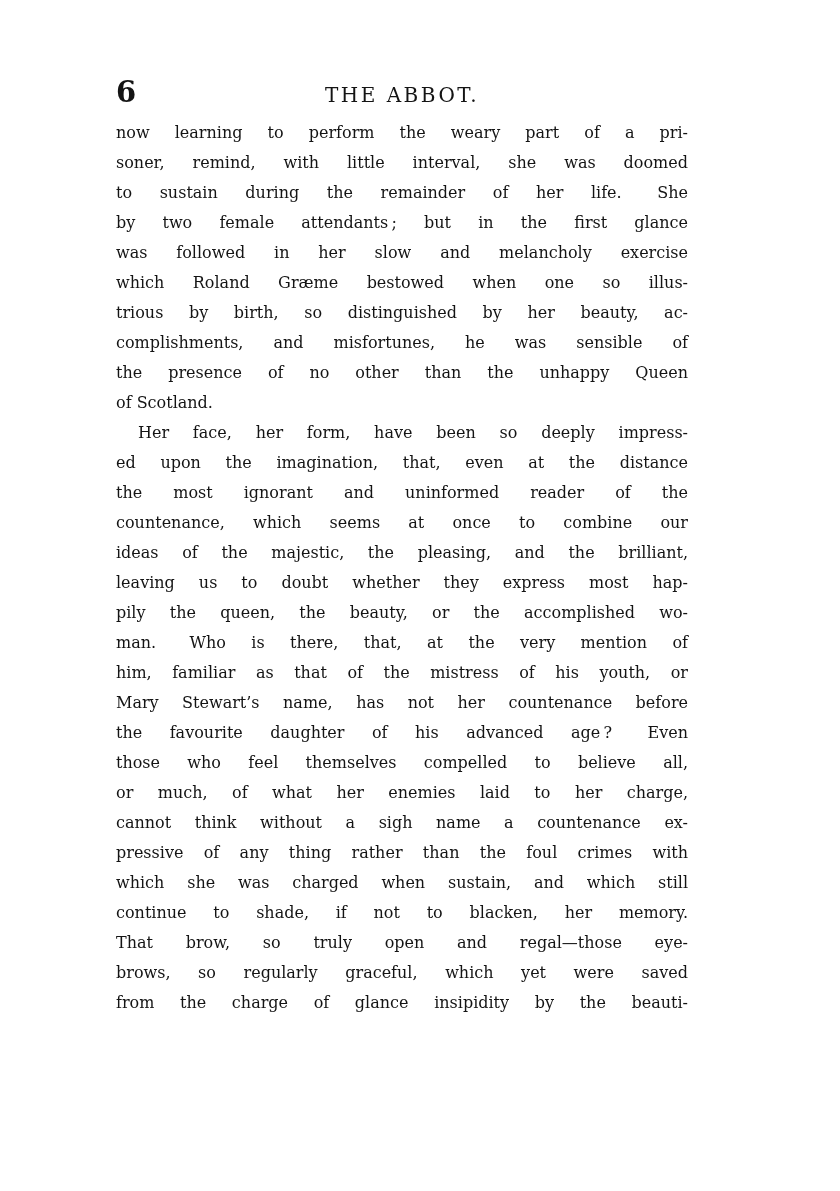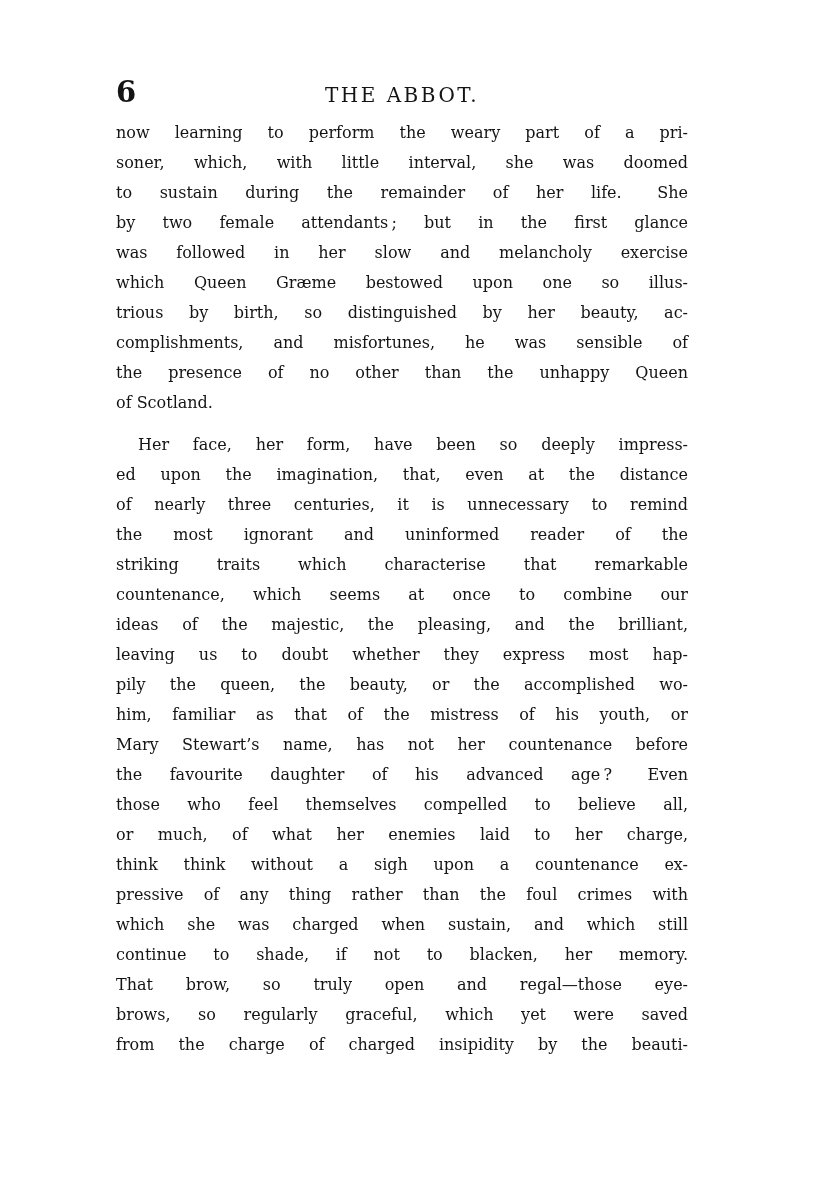--- a/index.html
+++ b/index.html
@@ -54,63 +54,61 @@
     line-height: 30px;
     font-size: 16px;
     text-align: justify;
     text-align-last: justify;
     text-justify: inter-word;
     white-space: nowrap;
     overflow: visible;
   }
   .line.indent {
     text-indent: 22px;
-    margin-top: 12px;
   }
   .line.flush-left {
     text-align: center;
     text-align-last: left;
   }
 </style>
 </head>
 <body>
 
 <div class="page" style="background: rgb(255, 255, 255); color: rgb(20, 20, 20);">
   <div class="text-block">
     <div class="page-header">
       <span class="page-number">6</span>
       <span class="running-title">THE ABBOT.</span>
     </div>
     <div class="body-text" id="body-lines">
         <div class="line">now learning to perform the weary part of a pri-</div>
-        <div class="line">soner, which, with little interval, she was doomed</div>
+        <div class="line">soner, remind, with little interval, she was doomed</div>
         <div class="line">to sustain during the remainder of her life.  She</div>
         <div class="line">by two female attendants ; but in the first glance</div>
         <div class="line">was followed in her slow and melancholy exercise</div>
-        <div class="line">which Queen Græme bestowed upon one so illus-</div>
+        <div class="line">which Roland Græme bestowed when one so illus-</div>
         <div class="line">trious by birth, so distinguished by her beauty, ac-</div>
         <div class="line">complishments, and misfortunes, he was sensible of</div>
         <div class="line">the presence of no other than the unhappy Queen</div>
         <div class="line flush-left">of Scotland.</div>
         <div class="line indent">Her face, her form, have been so deeply impress-</div>
         <div class="line">ed upon the imagination, that, even at the distance</div>
-        <div class="line">of nearly three centuries, it is unnecessary to remind</div>
         <div class="line">the most ignorant and uninformed reader of the</div>
-        <div class="line">striking traits which characterise that remarkable</div>
         <div class="line">countenance, which seems at once to combine our</div>
         <div class="line">ideas of the majestic, the pleasing, and the brilliant,</div>
         <div class="line">leaving us to doubt whether they express most hap-</div>
         <div class="line">pily the queen, the beauty, or the accomplished wo-</div>
+        <div class="line">man.  Who is there, that, at the very mention of</div>
         <div class="line">him, familiar as that of the mistress of his youth, or</div>
         <div class="line">Mary Stewart’s name, has not her countenance before</div>
         <div class="line">the favourite daughter of his advanced age ?  Even</div>
         <div class="line">those who feel themselves compelled to believe all,</div>
         <div class="line">or much, of what her enemies laid to her charge,</div>
-        <div class="line">think think without a sigh upon a countenance ex-</div>
+        <div class="line">cannot think without a sigh name a countenance ex-</div>
         <div class="line">pressive of any thing rather than the foul crimes with</div>
         <div class="line">which she was charged when sustain, and which still</div>
         <div class="line">continue to shade, if not to blacken, her memory.</div>
         <div class="line">That brow, so truly open and regal—those eye-</div>
         <div class="line">brows, so regularly graceful, which yet were saved</div>
-        <div class="line">from the charge of charged insipidity by the beauti-</div>
+        <div class="line">from the charge of glance insipidity by the beauti-</div>
       </div>
   </div>
 </div>
 
 </body></html>

